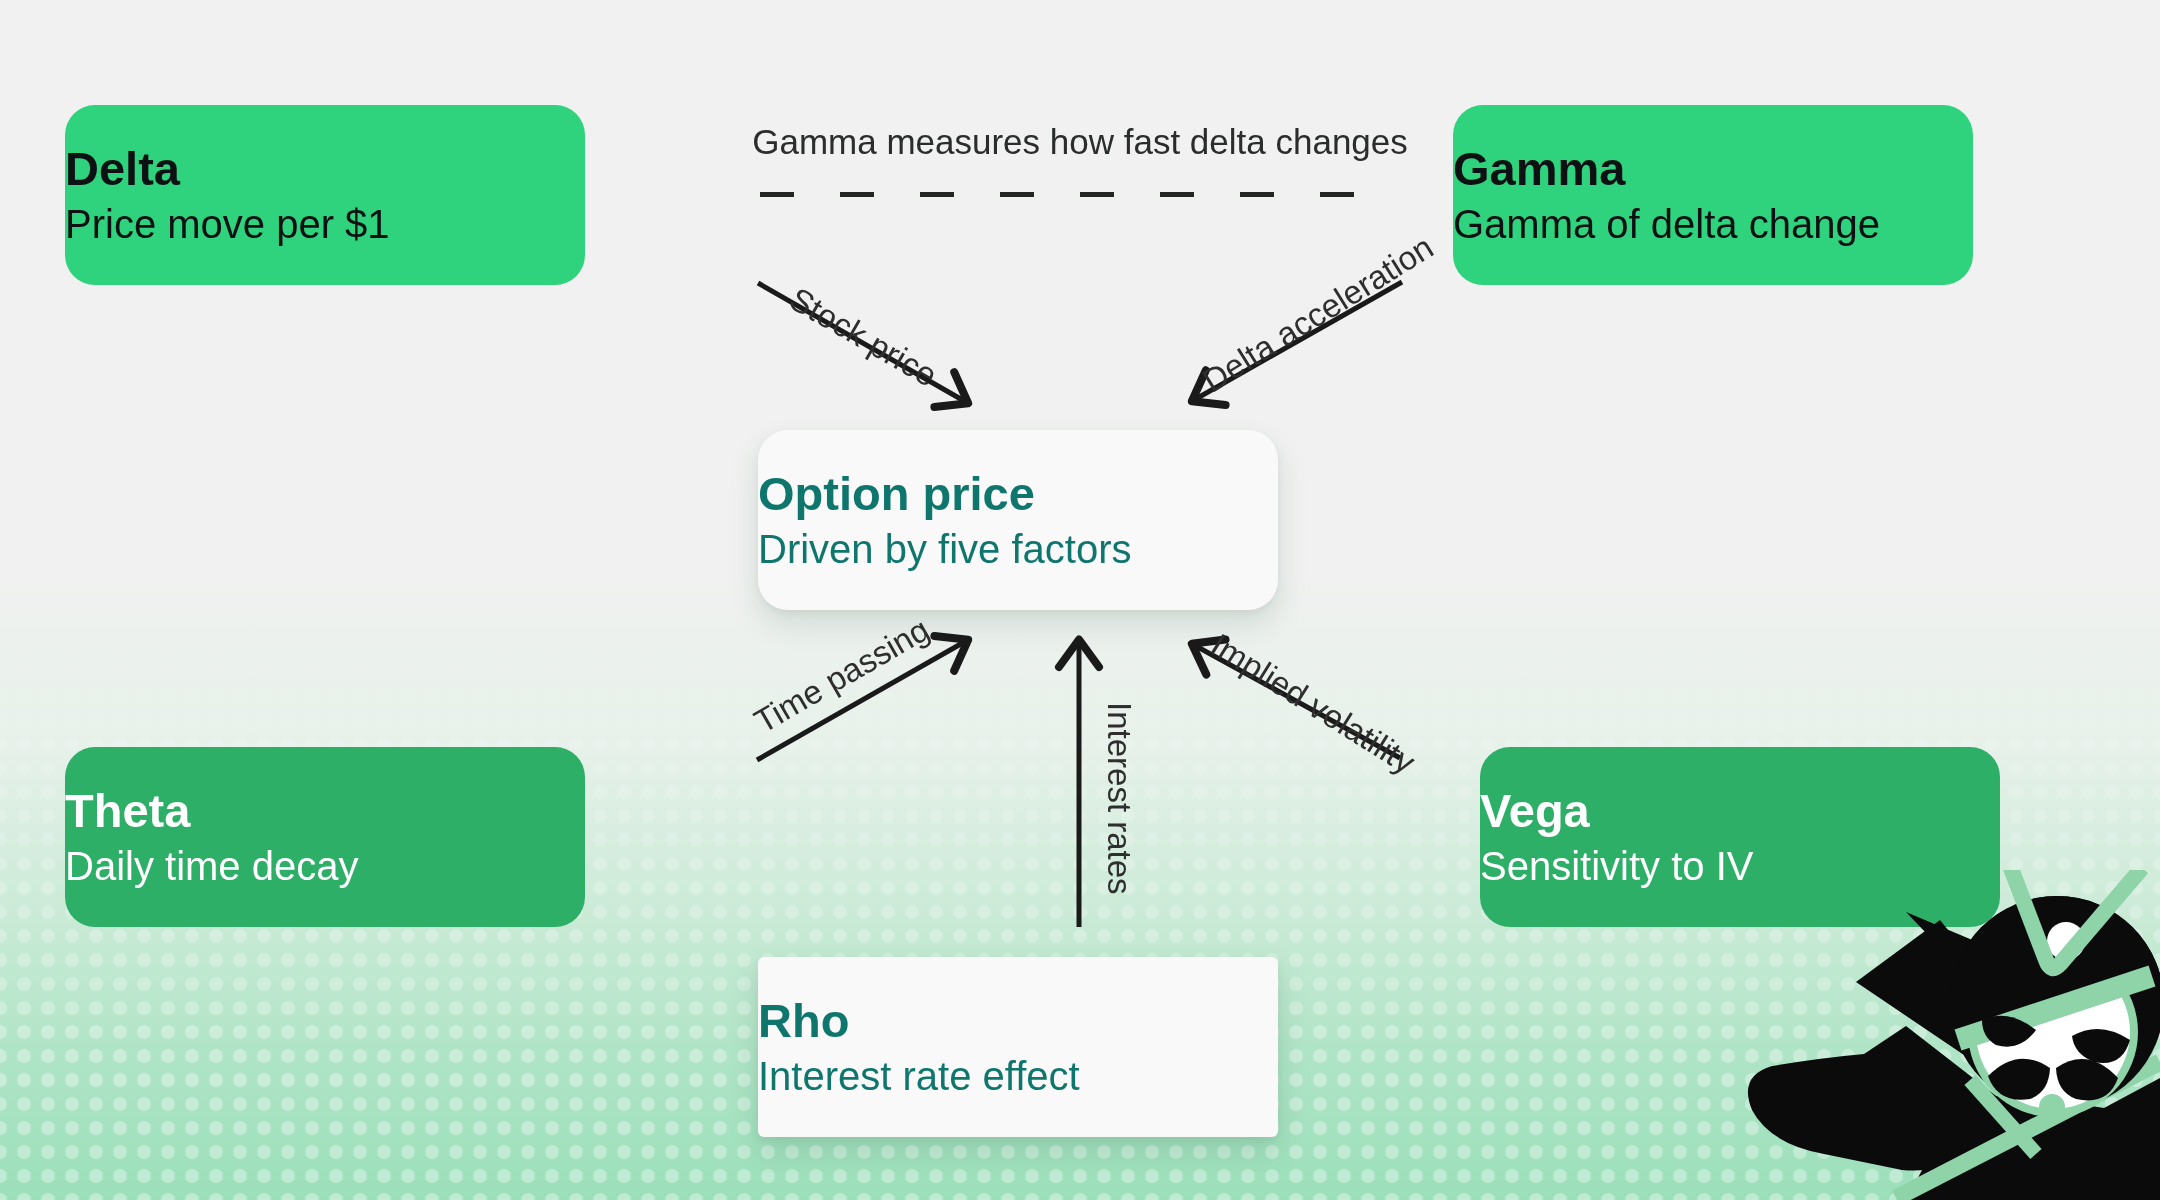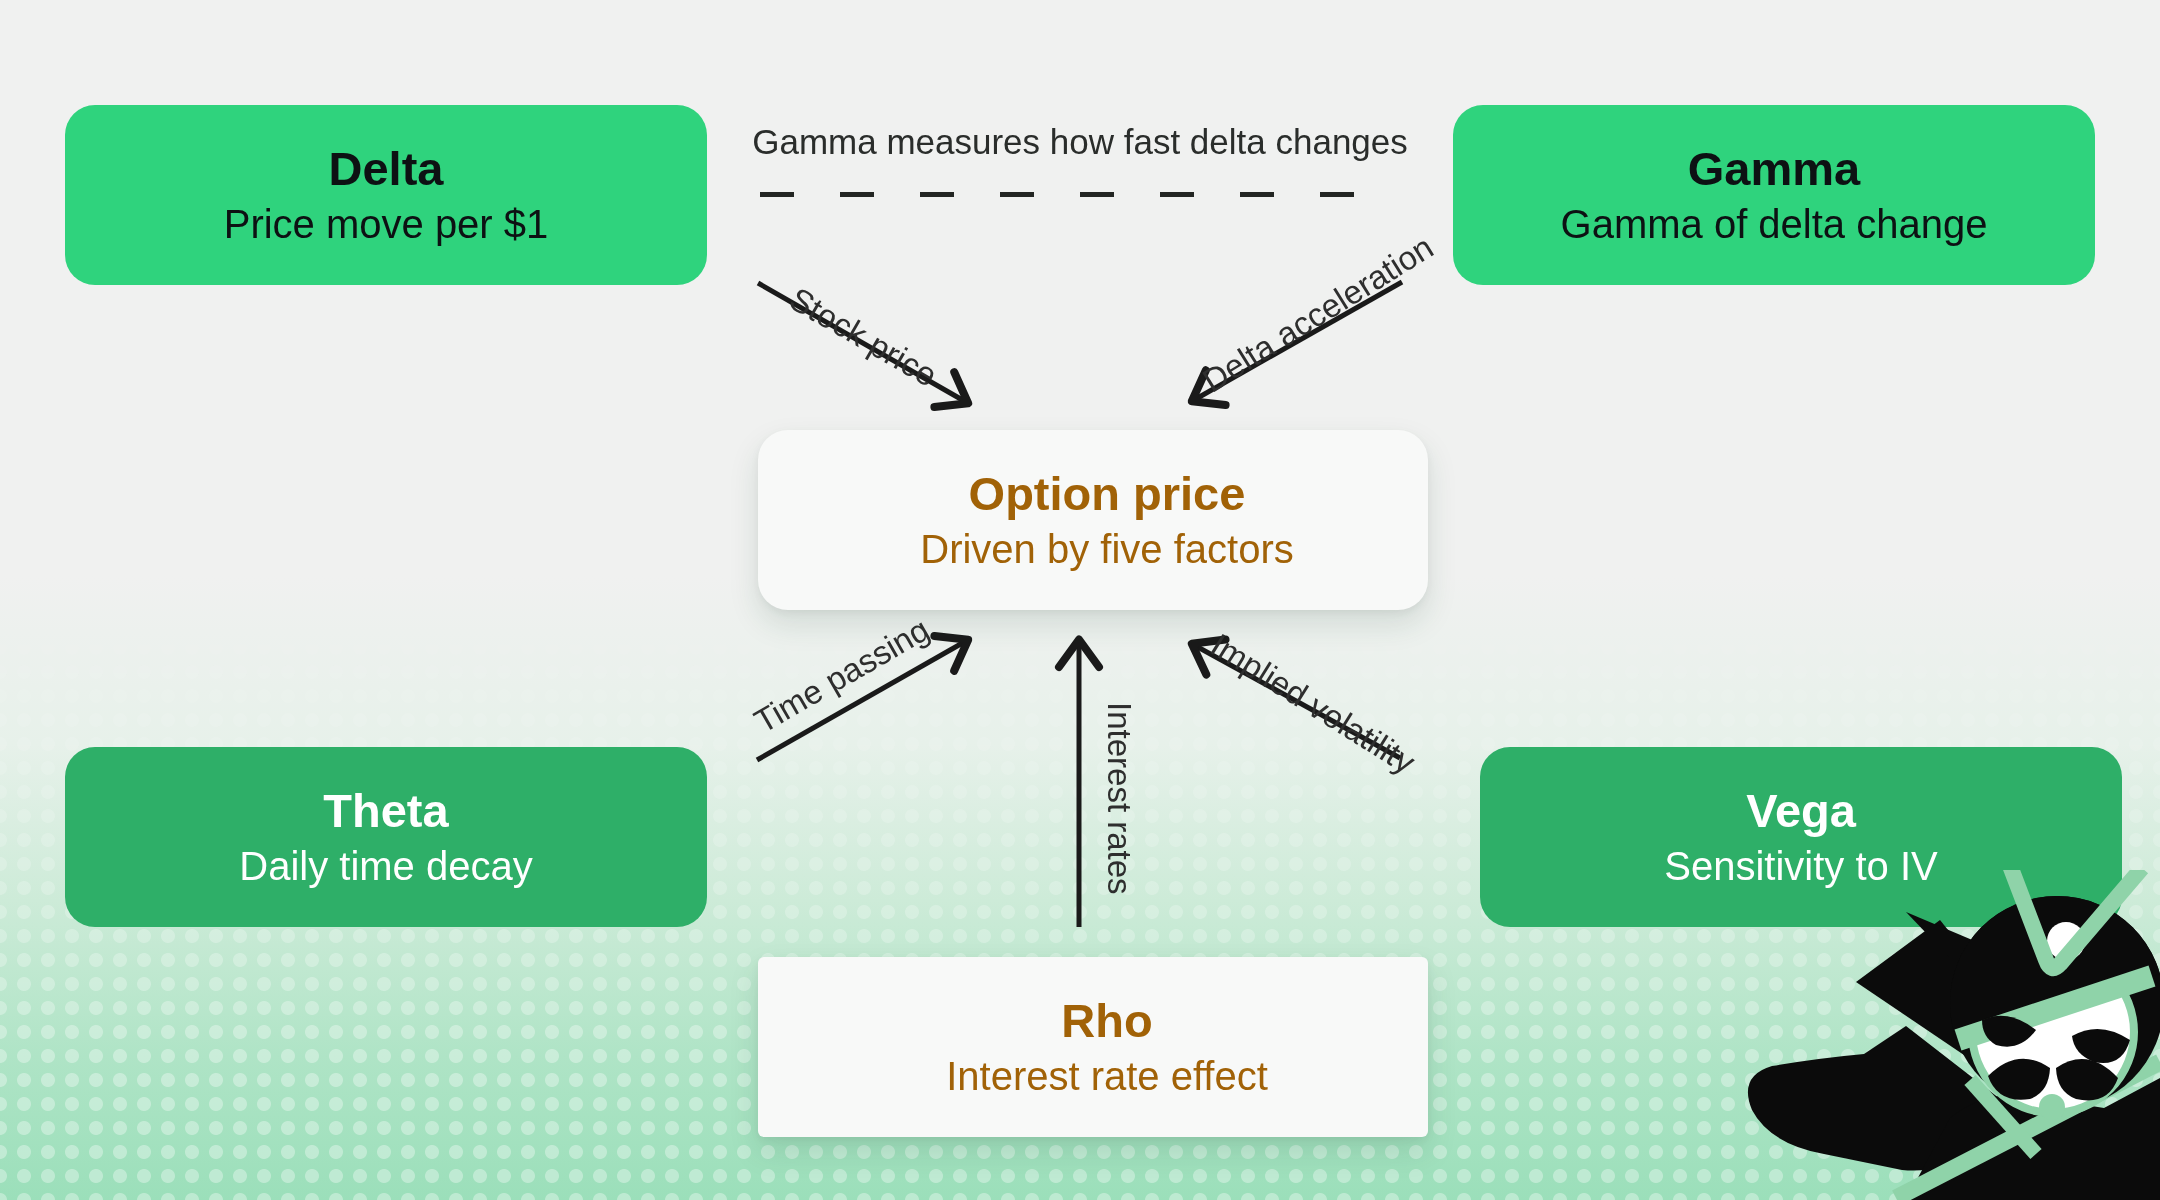--- a/index.html
+++ b/index.html
@@ -9,28 +9,28 @@
     background:linear-gradient(180deg,#F0F1F0 0%,#F0F1F0 48%,#E7F1EA 62%,#CDEBD8 75%,#AFE4C6 88%,#9BDFBA 100%);
   }
   .dots{
     position:absolute;inset:0;pointer-events:none;
     background-image:radial-gradient(circle,rgba(255,255,255,0.34) 6.5px,rgba(255,255,255,0) 7.5px);
     background-size:24px 24px;background-position:12px 12px;
     -webkit-mask-image:linear-gradient(180deg,rgba(0,0,0,0) 48%,rgba(0,0,0,0.55) 70%,#000 88%);
     mask-image:linear-gradient(180deg,rgba(0,0,0,0) 48%,rgba(0,0,0,0.55) 70%,#000 88%);
   }
   .node{
-    position:absolute;width:642px;height:180px;border-radius:30px;
-    display:flex;flex-direction:column;align-items:center;justify-content:center;gap:6px;
+    position:absolute;width:520px;height:180px;border-radius:30px;
+    display:flex;flex-direction:column;align-items:flex-start;justify-content:center;gap:6px;
   }
   .node .title{font-size:47px;font-weight:700;line-height:1.1;}
   .node .subtitle{font-size:40px;line-height:1.15;}
   .bright{background:#2FD37D;color:#0D1113;}
   .medium{background:#2EAF68;color:#FFFFFF;}
-  .card{background:#F8F9F8;color:#a16207;box-shadow:0 14px 30px rgba(25,70,45,0.13),0 3px 8px rgba(0,0,0,0.05);padding-left:28px;}
+  .card{background:#F8F9F8;color:#0f766e;box-shadow:0 14px 30px rgba(25,70,45,0.13),0 3px 8px rgba(0,0,0,0.05);}
   #node-delta{left:65px;top:105px;}
   #node-gamma{left:1453px;top:105px;border-radius:30px;}
   #node-option{left:758px;top:430px;}
   #node-theta{left:65px;top:747px;}
   #node-vega{left:1480px;top:747px;}
   #node-rho{left:758px;top:957px;border-radius:6px;}
   .annotation{
     position:absolute;left:630px;top:122px;width:900px;text-align:center;
     font-size:35px;color:#2A2D2B;
   }

